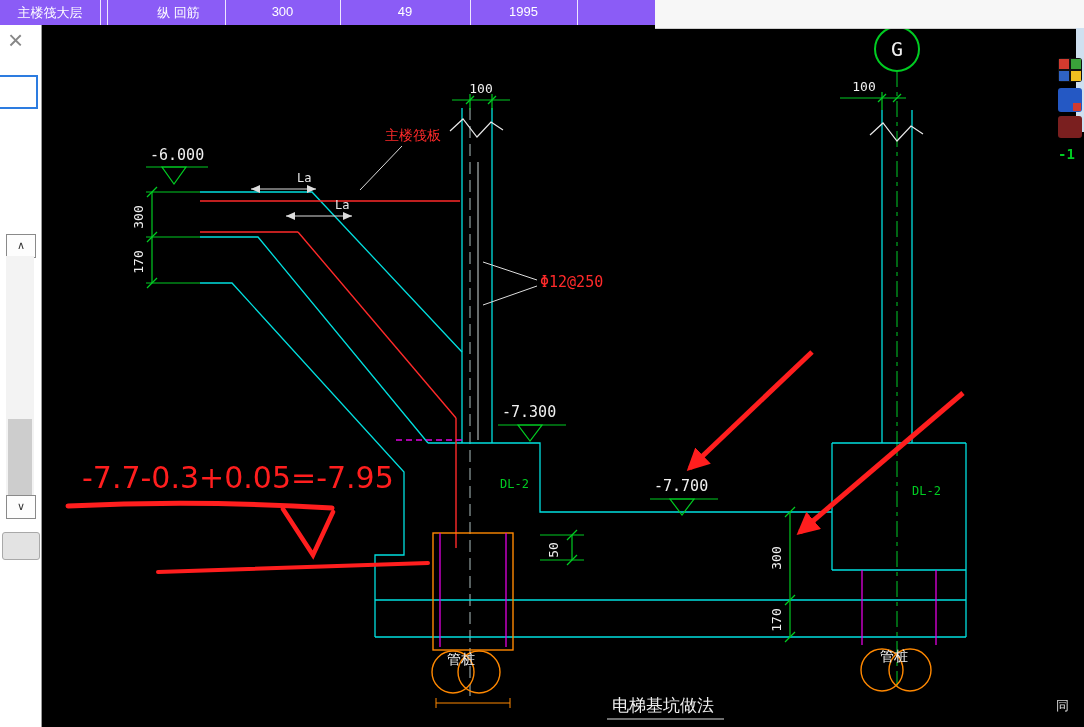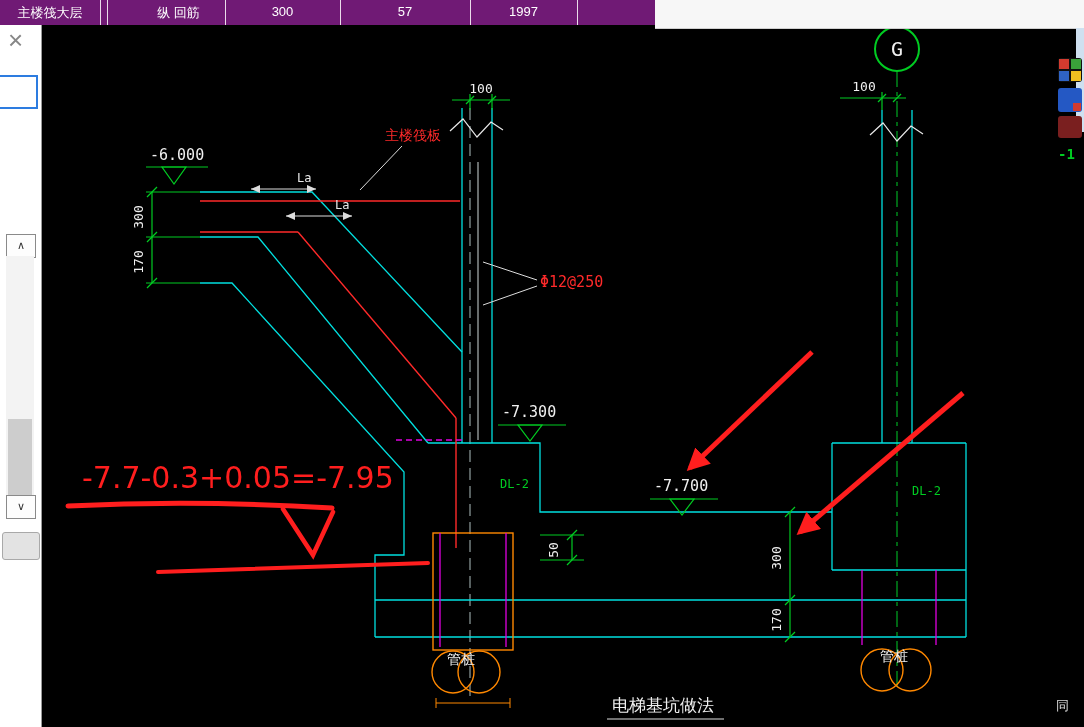--- a/index.html
+++ b/index.html
@@ -1,20 +1,20 @@
 <!DOCTYPE html>
 <html><head>
 <meta charset="utf-8">
 <style>
   html,body{margin:0;padding:0;background:#000;width:1084px;height:727px;overflow:hidden;
     font-family:"Liberation Sans",sans-serif;}
   .abs{position:absolute;}
   #viewport{position:absolute;left:0;top:0;z-index:1;}
   
-  #topbar{left:0;top:0;width:668px;height:25px;background:#701a75;z-index:5;}
+  #topbar{left:0;top:0;width:668px;height:25px;background:#8b5cf6;z-index:5;}
   #topbar .vline{position:absolute;top:0;width:1px;height:25px;background:rgba(255,255,255,.85);}
   #topbar .cell{position:absolute;top:4px;color:#fff;font-size:13px;text-align:center;white-space:nowrap;}
   
   #topwhite{left:655px;top:0;width:429px;height:28px;background:#f7f7f7;border-bottom:1px solid #cfcfcf;z-index:5;}
   #rightstrip{left:1076px;top:28px;width:8px;height:104px;background:#cfe0f0;z-index:5;}
   
   #leftpanel{left:0;top:25px;width:41px;height:702px;background:#ffffff;border-right:1px solid #9a9a9a;z-index:6;}
   #close-x{position:absolute;left:8px;top:2px;font-size:26px;color:#878787;line-height:26px;cursor:default;}
   #bluebox{position:absolute;left:-8px;top:50px;width:42px;height:30px;background:#fff;border:2px solid #2d7ce0;}
   .scrollbtn{position:absolute;left:6px;width:28px;height:22px;background:#fdfdfd;border:1px solid #8a8a8a;
@@ -193,22 +193,22 @@
 <div id="topbar" class="abs">
   <div class="vline" style="left:100px"></div>
   <div class="vline" style="left:107px"></div>
   <div class="vline" style="left:225px"></div>
   <div class="vline" style="left:340px"></div>
   <div class="vline" style="left:470px"></div>
   <div class="vline" style="left:577px"></div>
   <span class="cell" style="left:2px;width:96px">主楼筏大层</span>
   <span class="cell" style="left:122px;width:113px">纵 回筋</span>
   <span class="cell" style="left:227px;width:111px">300</span>
-  <span class="cell" style="left:342px;width:126px">57</span>
-  <span class="cell" style="left:472px;width:103px">1997</span>
+  <span class="cell" style="left:342px;width:126px">49</span>
+  <span class="cell" style="left:472px;width:103px">1995</span>
 </div>
 
 <div id="topwhite" class="abs"></div>
 <div id="rightstrip" class="abs"></div>
 
 <div id="leftpanel" class="abs">
   <span id="close-x">×</span>
   <div id="bluebox"></div>
   <div class="scrollbtn" style="top:209px">
     <span>∧</span>

